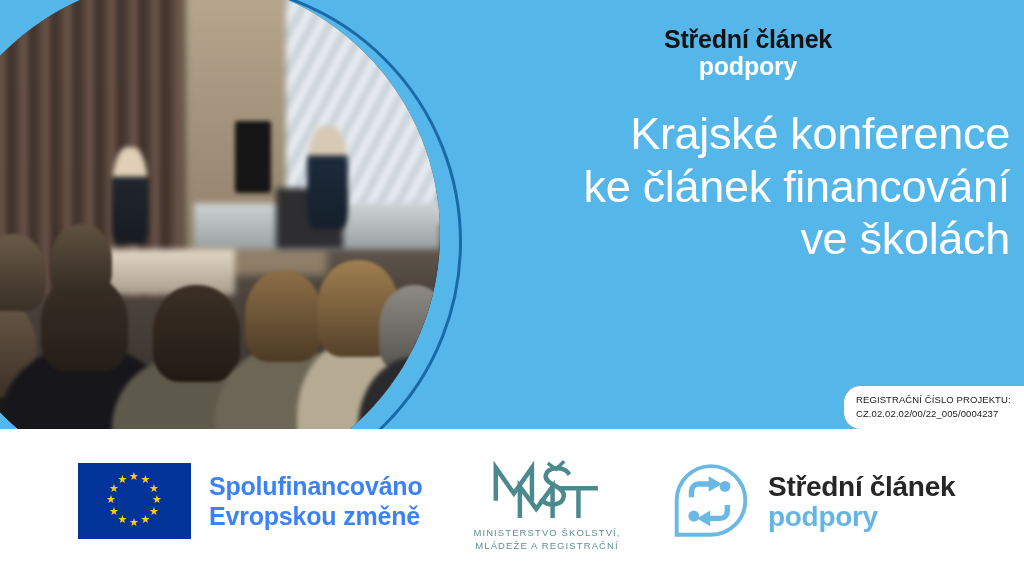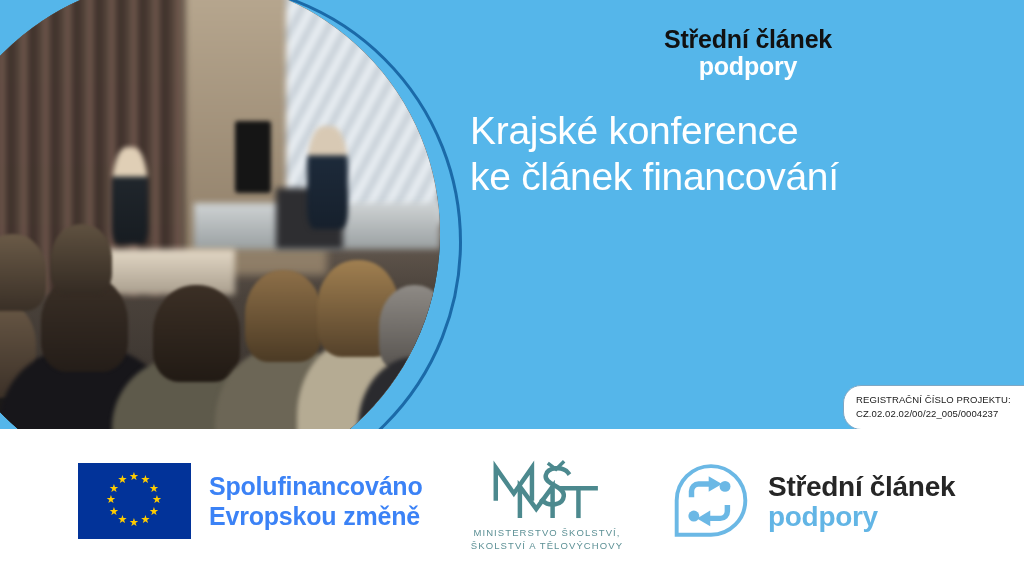--- a/index.html
+++ b/index.html
@@ -163,23 +163,23 @@
     color: #ffffff;
     letter-spacing: -0.2px;
   }
 
   
   .headline {
     position: absolute;
     left: 470px;
     top: 108px;
     width: 540px;
-    text-align: left;
+    text-align: right;
     color: #ffffff;
-    font-size: 39px;
+    font-size: 45px;
     font-weight: 300;
     line-height: 1.17;
     letter-spacing: -0.3px;
   }
   .headline .ln { display: block; white-space: nowrap; }
 
   
   .reg-box {
     position: absolute;
     left: 843px;
@@ -328,20 +328,21 @@
     </div>
 
     <div class="top-logo">
       <div class="l1">Střední článek</div>
       <div class="l2">podpory</div>
     </div>
 
     <div class="headline">
       <span class="ln">Krajské konference</span>
       <span class="ln">ke článek financování</span>
+      <span class="ln">ve školách</span>
     </div>
 
     <div class="reg-box">
       <div>REGISTRAČNÍ ČÍSLO PROJEKTU:</div>
       <div>CZ.02.02.02/00/22_005/0004237</div>
     </div>
   </div>
 
   <div class="footer">
 
@@ -377,21 +378,21 @@
           <path d="M78 6 L86 12 L94 4" stroke-width="4"></path>
 
           <path d="M44 66 L44 32 L63 58 L82 32 L82 66"></path>
 
           <path d="M92 34 L132 34"></path>
           <path d="M112 34 L112 66"></path>
         </g>
       </svg>
       <div class="msmt-sub">
         <div>MINISTERSTVO ŠKOLSTVÍ,</div>
-        <div>ŠKOLSTVÍ A TĚLOVÝCHOVY</div>
+        <div>MLÁDEŽE A REGISTRAČNÍ</div>
       </div>
     </div>
 
     <div class="scp-logo">
       <svg class="scp-mark" viewBox="0 0 100 100">
         <path d="M6 48 A44 44 0 1 1 50 92 L6 92 Z" fill="none" stroke="#6bb8e5" stroke-width="5"></path>
 
         <path d="M25 44 L25 36 A9 9 0 0 1 34 27 L50 27" fill="none" stroke="#6bb8e5" stroke-width="7" stroke-linecap="butt"></path>
         <polygon points="47,17 64,27 47,37" fill="#6bb8e5"></polygon>
         <circle cx="68" cy="30" r="7" fill="#6bb8e5"></circle>

